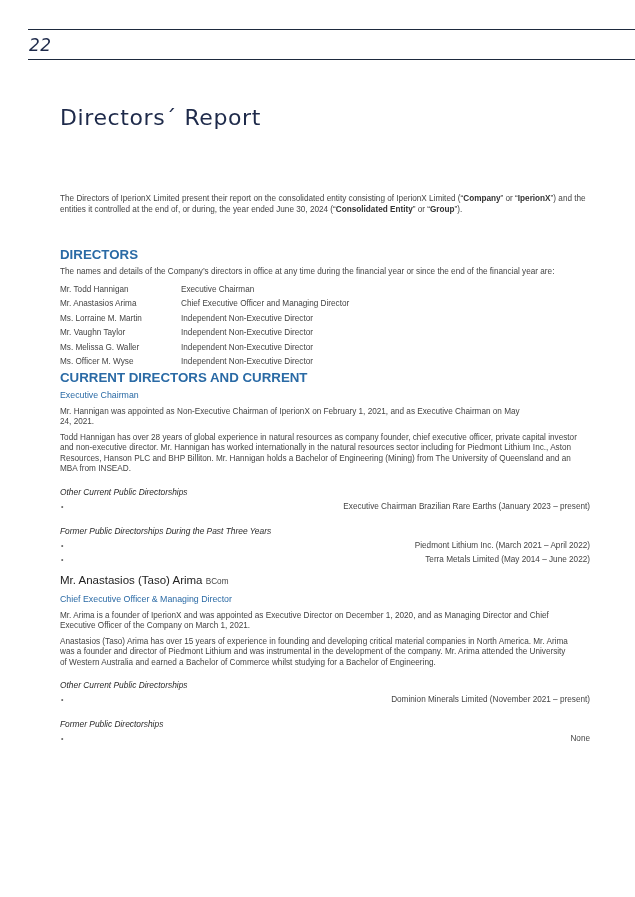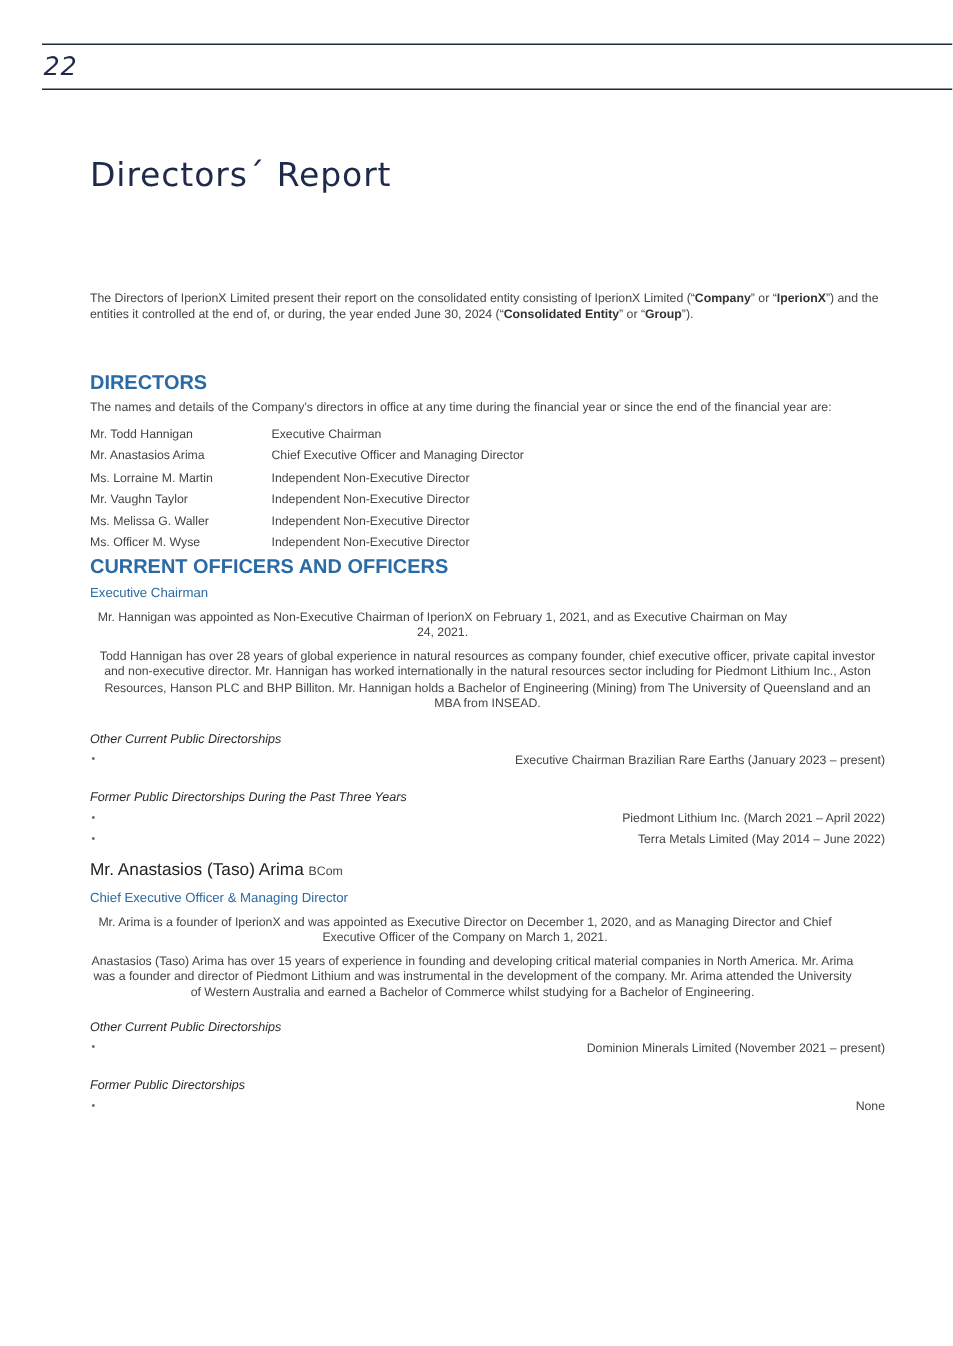--- a/index.html
+++ b/index.html
@@ -23,21 +23,21 @@
     .directors-intro { margin-bottom: 5px; }
 
     .dir-row { display: flex; height: 14.5px; line-height: 14.5px; }
     .dir-name { width: 121px; }
     .dir-role { flex: 1; }
     .tenure { margin-top: 1px; margin-bottom: 20px; }
 
     .person-name { font-size: 11.5px; line-height: 14px; color: #222; margin-top: 1px; margin-bottom: 5px; }
     .person-name .quals { font-size: 8.2px; color: #444; }
     .person-role { font-size: 8.8px; line-height: 11px; color: #2a6aa5; margin-bottom: 6px; }
-    .para { margin-bottom: 5px; text-align: center; }
+    .para { margin-bottom: 5px; }
     .subhead { font-style: italic; font-size: 8.4px; line-height: 11px; color: #2a2a2a; margin-top: 12px; margin-bottom: 2px; }
     ul { list-style: none; text-align: right; }
     li { position: relative; padding-left: 15px; height: 14px; line-height: 14px; }
     li::before { content: "\2022"; position: absolute; left: 1px; font-size: 7px; color: #666; }
   </style>
 </head>
 <body>
 
 <div class="rule top"></div>
 <div class="page-num">22</div>
@@ -72,21 +72,21 @@
     <div class="dir-row">
         <span class="dir-name">Ms. Melissa G. Waller</span>
         <span class="dir-role">Independent Non-Executive Director</span>
       </div>
     <div class="dir-row">
         <span class="dir-name">Ms. Officer M. Wyse</span>
         <span class="dir-role">Independent Non-Executive Director</span>
       </div>
   </div>
 
-  <h2 class="section-heading">CURRENT OFFICERS AND OFFICERS</h2>
+  <h2 class="section-heading">CURRENT DIRECTORS AND CURRENT</h2>
 
   <div>
     <div class="person-role">Executive Chairman</div>
     <p class="para" style="width:470px">Mr. Hannigan was appointed as Non-Executive Chairman of IperionX on February 1, 2021, and as Executive Chairman on May 24, 2021.</p>
     <p class="para">Todd Hannigan has over 28 years of global experience in natural resources as company founder, chief executive officer, private capital investor and non-executive director. Mr. Hannigan has worked internationally in the natural resources sector including for Piedmont Lithium Inc., Aston Resources, Hanson PLC and BHP Billiton. Mr. Hannigan holds a Bachelor of Engineering (Mining) from The University of Queensland and an MBA from INSEAD.</p>
     <div class="subhead">Other Current Public Directorships</div>
     <ul>
       <li>Executive Chairman Brazilian Rare Earths (January 2023 – present)</li>
     </ul>
     <div class="subhead">Former Public Directorships During the Past Three Years</div>

